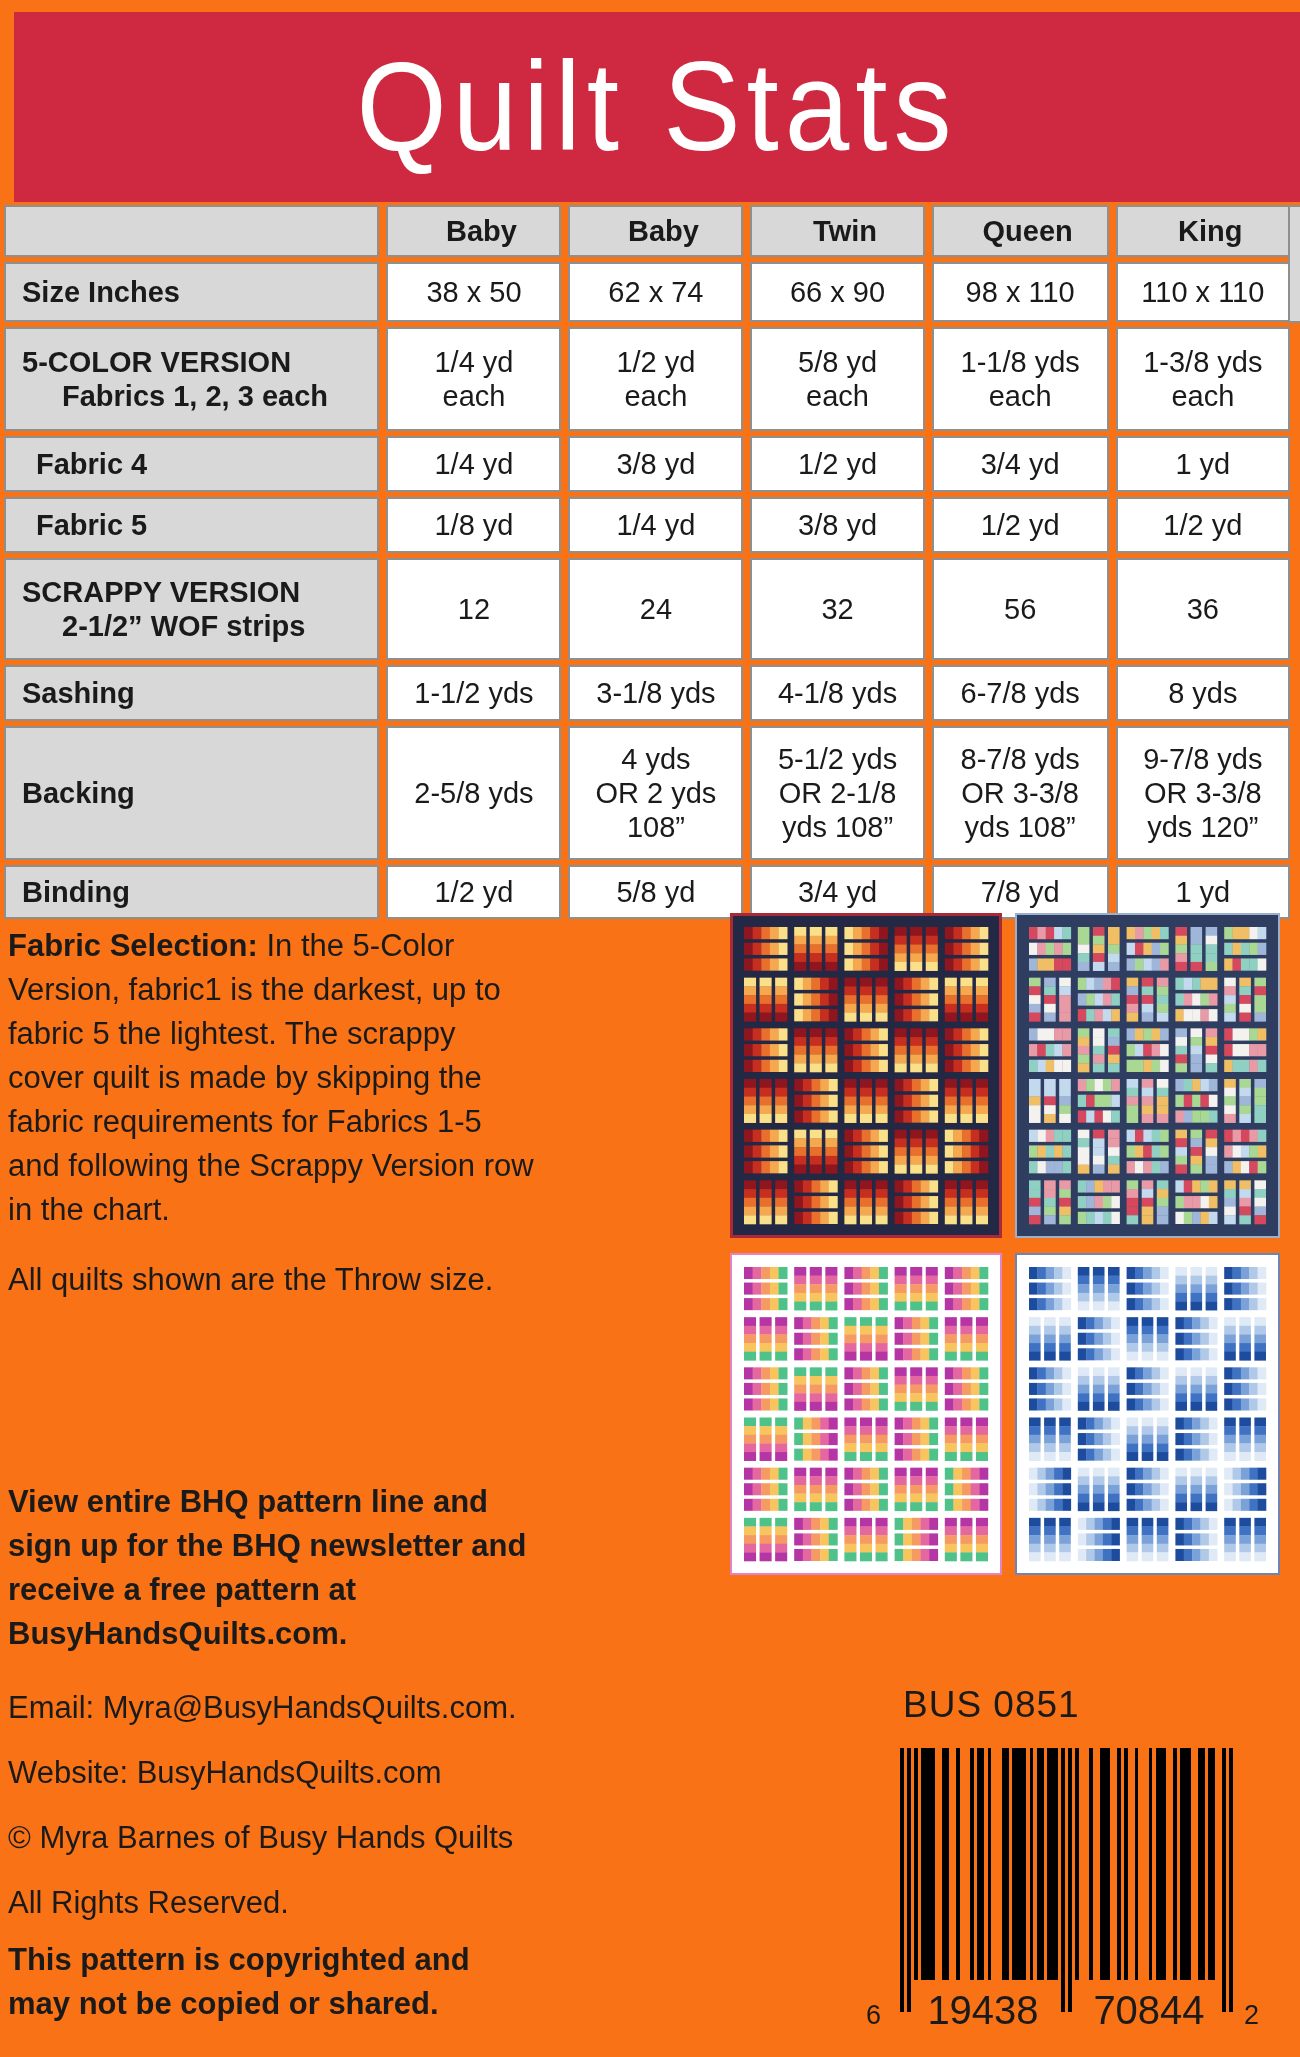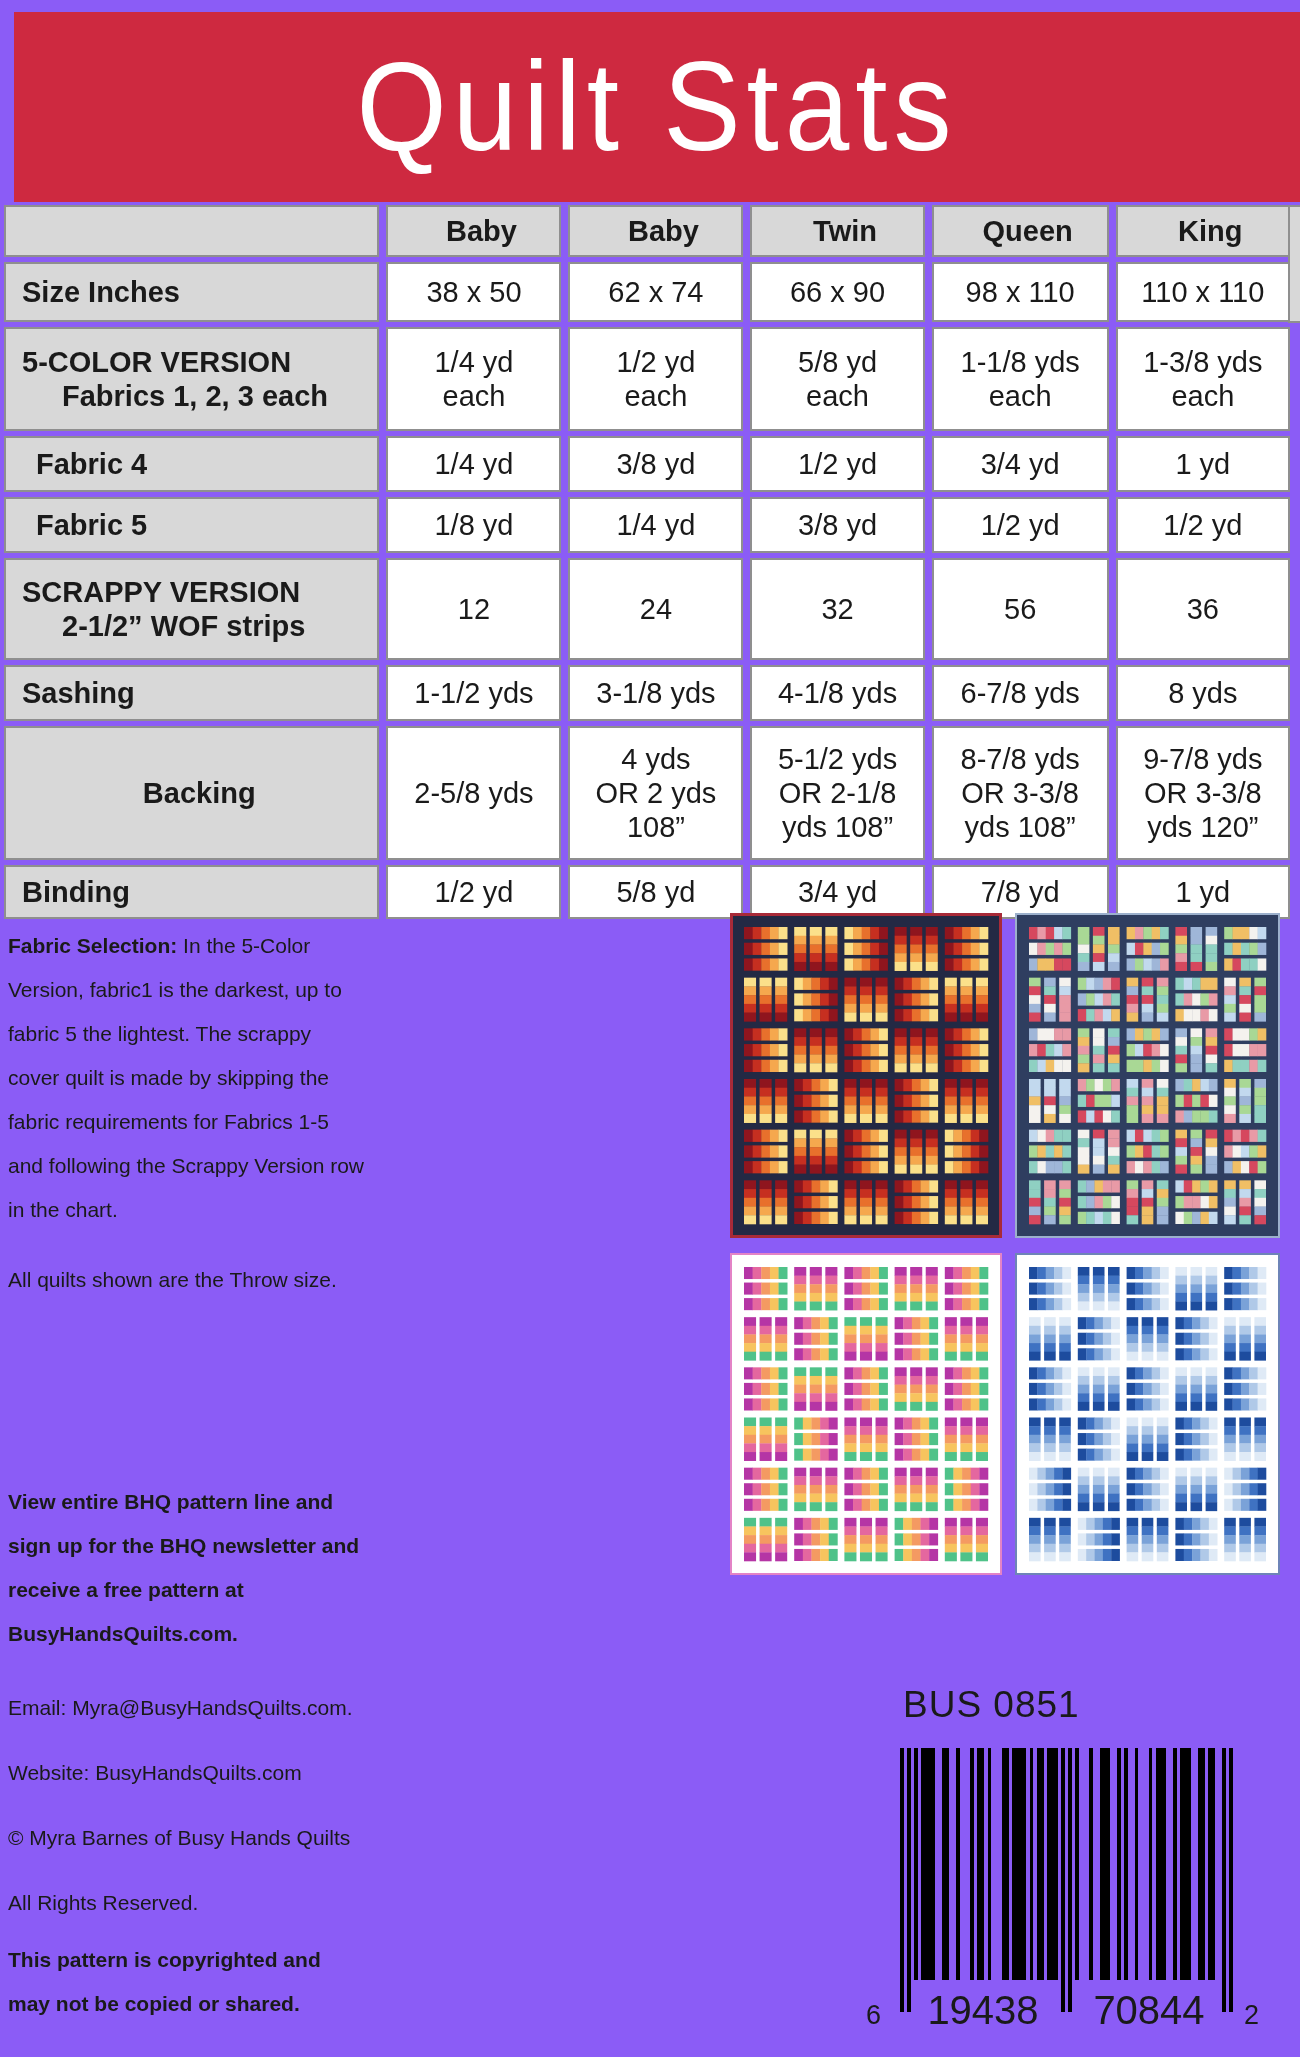--- a/index.html
+++ b/index.html
@@ -3,39 +3,39 @@
 <meta charset="utf-8">
 <style>
   :root{
     --band:#ce2940;
     --tfill:#d8d8d8;
     --tborder:#8f8f8f;
     --ink:#1a1a1a;
   }
   html,body{margin:0;padding:0;background:#e8e8e8;}
   .page{
-    position:relative;width:1300px;height:2057px;background:#8b5cf6;
+    position:relative;width:1300px;height:2057px;background:#f97316;
     font-family:"Liberation Sans","DejaVu Sans",sans-serif;color:var(--ink);
     overflow:hidden;margin:0 auto;
   }
   .band{position:absolute;left:14px;top:12px;width:1286px;height:190px;background:var(--band);
         display:flex;align-items:center;justify-content:center;}
   .title{color:#ffffff;font-size:116px;font-weight:400;letter-spacing:6px;line-height:1;
          transform:scaleY(1.08);}
   table.stats{position:absolute;left:-3px;top:200px;border-collapse:separate;border-spacing:7px 5px;table-layout:fixed;}
   table.stats th,table.stats td{border:2px solid var(--tborder);vertical-align:middle;overflow:hidden;}
   .lab{background:var(--tfill);font-weight:bold;text-align:left;padding-left:16px;font-size:29px;line-height:34px;}
   th.lab{text-align:center;padding-left:16px;}
   .c0{width:366px;}
   .cv{width:164px;}
   td.val{background:#ffffff;text-align:center;font-size:29px;line-height:34px;white-space:pre-line;font-weight:400;}
   .ind{padding-left:30px;}
   .ind2{display:block;padding-left:40px;}
   .artifact{position:absolute;left:1288px;top:205px;width:14px;height:114px;background:var(--tfill);border-top:2px solid var(--tborder);border-bottom:2px solid var(--tborder);border-left:2px solid var(--tborder);}
-  .para{position:absolute;left:8px;width:558px;font-size:21px;line-height:44px;white-space:pre-line;margin:0;}
+  .para{position:absolute;left:8px;width:558px;font-size:31px;line-height:44px;white-space:pre-line;margin:0;}
   .bold{font-weight:bold;}
   .quilt{position:absolute;display:block;}
   .busline{position:absolute;left:903px;top:1684px;width:260px;font-size:37px;letter-spacing:1px;}
   .barcode{position:absolute;left:900px;top:1748px;}
   .bcdigit{position:absolute;font-size:40px;}
   .bcsmall{position:absolute;font-size:27px;}
   .bcg{width:146px;text-align:center;}
 </style>
 </head>
 <body>
@@ -105,21 +105,21 @@
         </tr>
         <tr>
           <td class="lab c0" style="height: 50px;"><span>Sashing</span></td>
           <td class="val cv">1-1/2 yds</td>
           <td class="val cv">3-1/8 yds</td>
           <td class="val cv">4-1/8 yds</td>
           <td class="val cv">6-7/8 yds</td>
           <td class="val cv">8 yds</td>
         </tr>
         <tr>
-          <td class="lab c0" style="height: 128px; text-align: center;"><span>Backing</span></td>
+          <td class="lab c0" style="height: 128px;"><span>Backing</span></td>
           <td class="val cv">2-5/8 yds</td>
           <td class="val cv">4 yds
 OR 2 yds
 108”</td>
           <td class="val cv">5-1/2 yds
 OR 2-1/8
 yds 108”</td>
           <td class="val cv">8-7/8 yds
 OR 3-3/8
 yds 108”</td>

